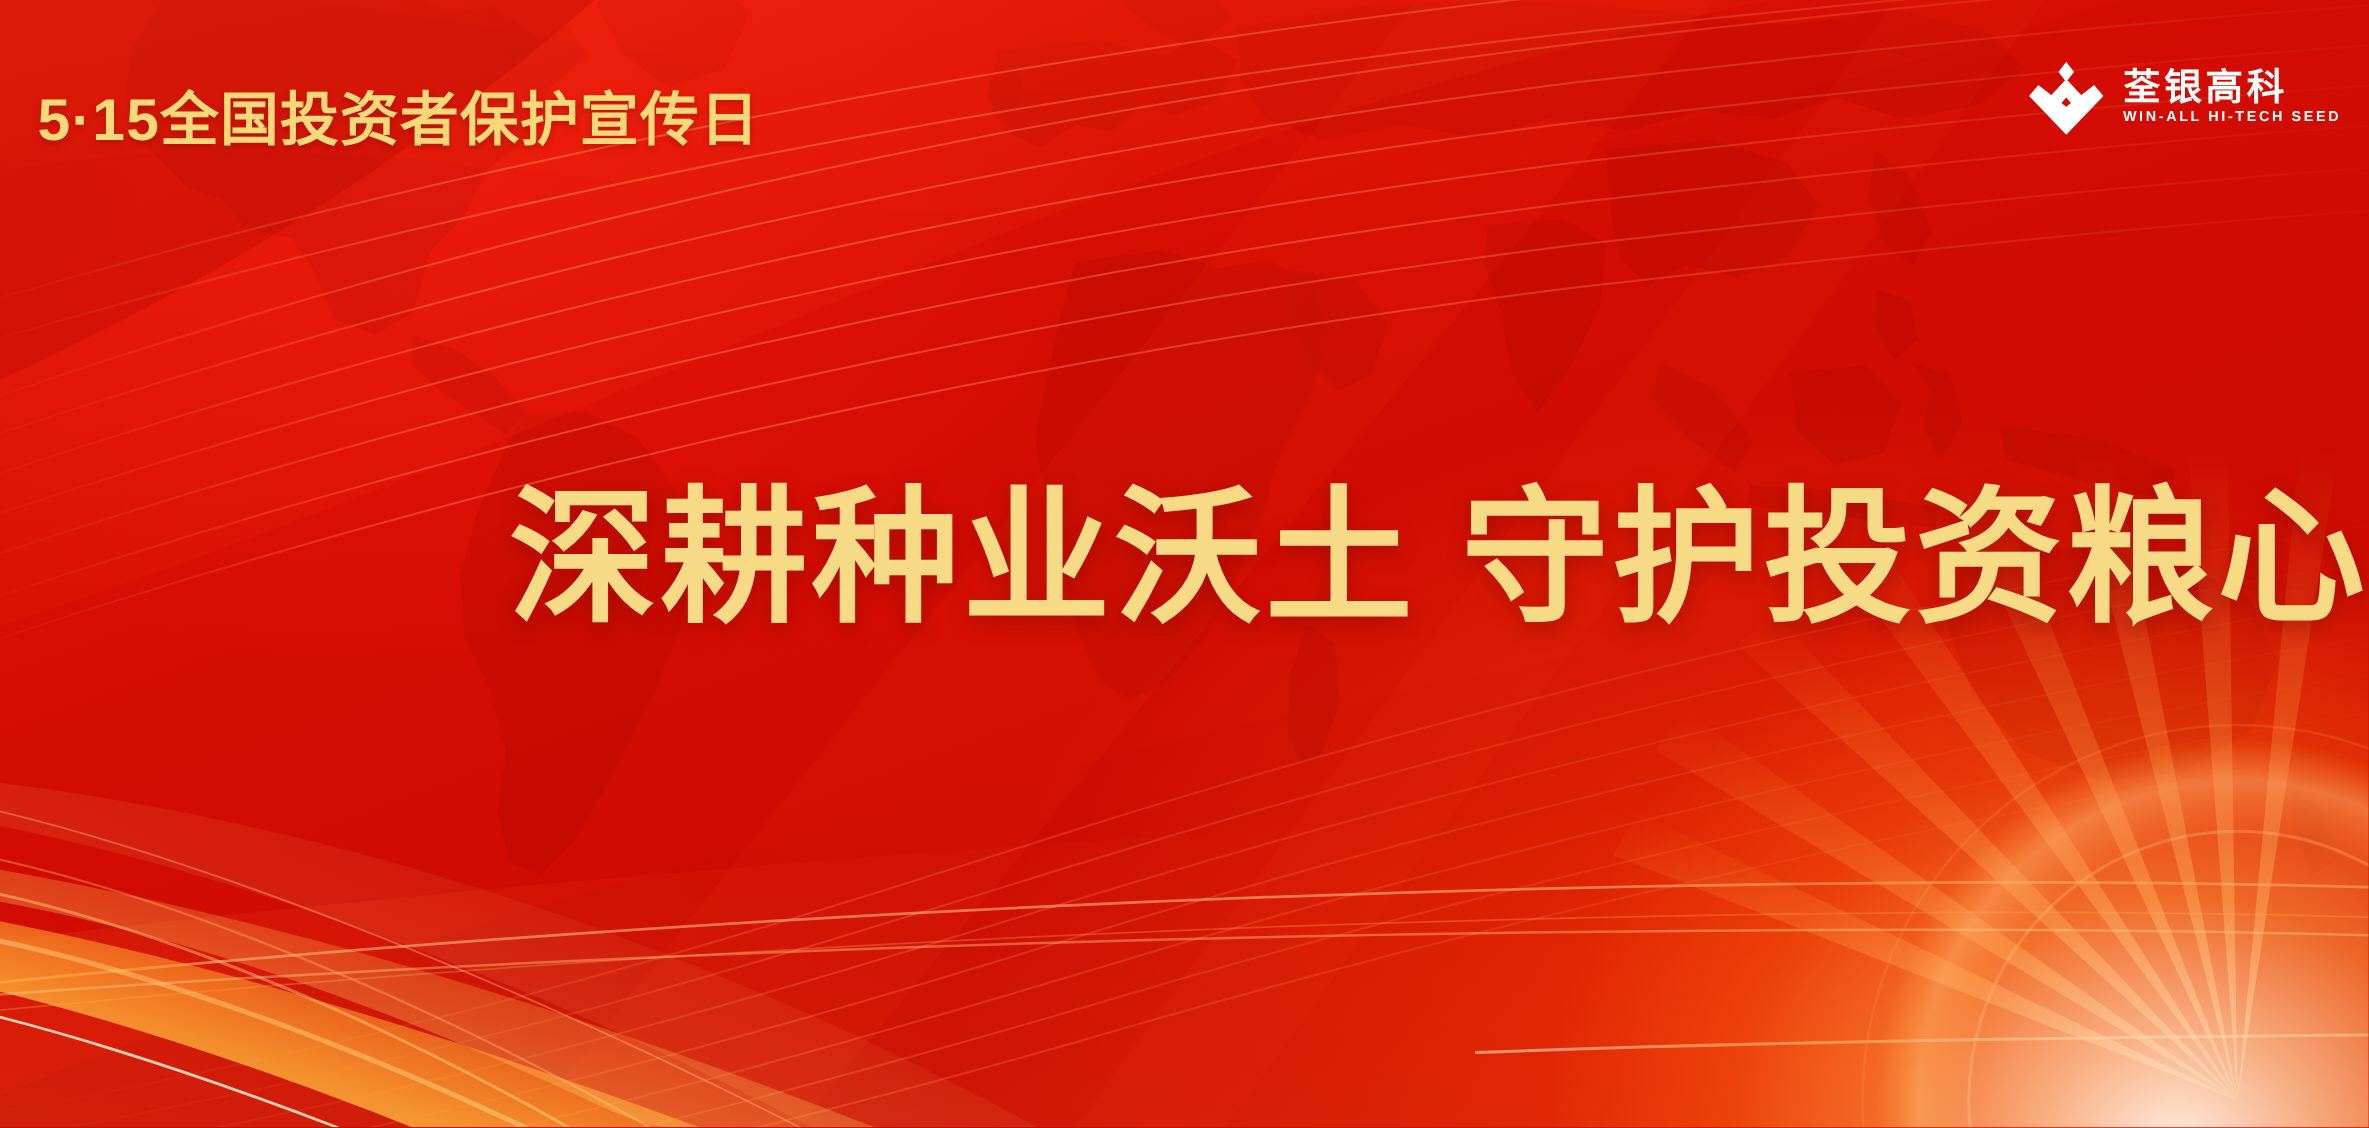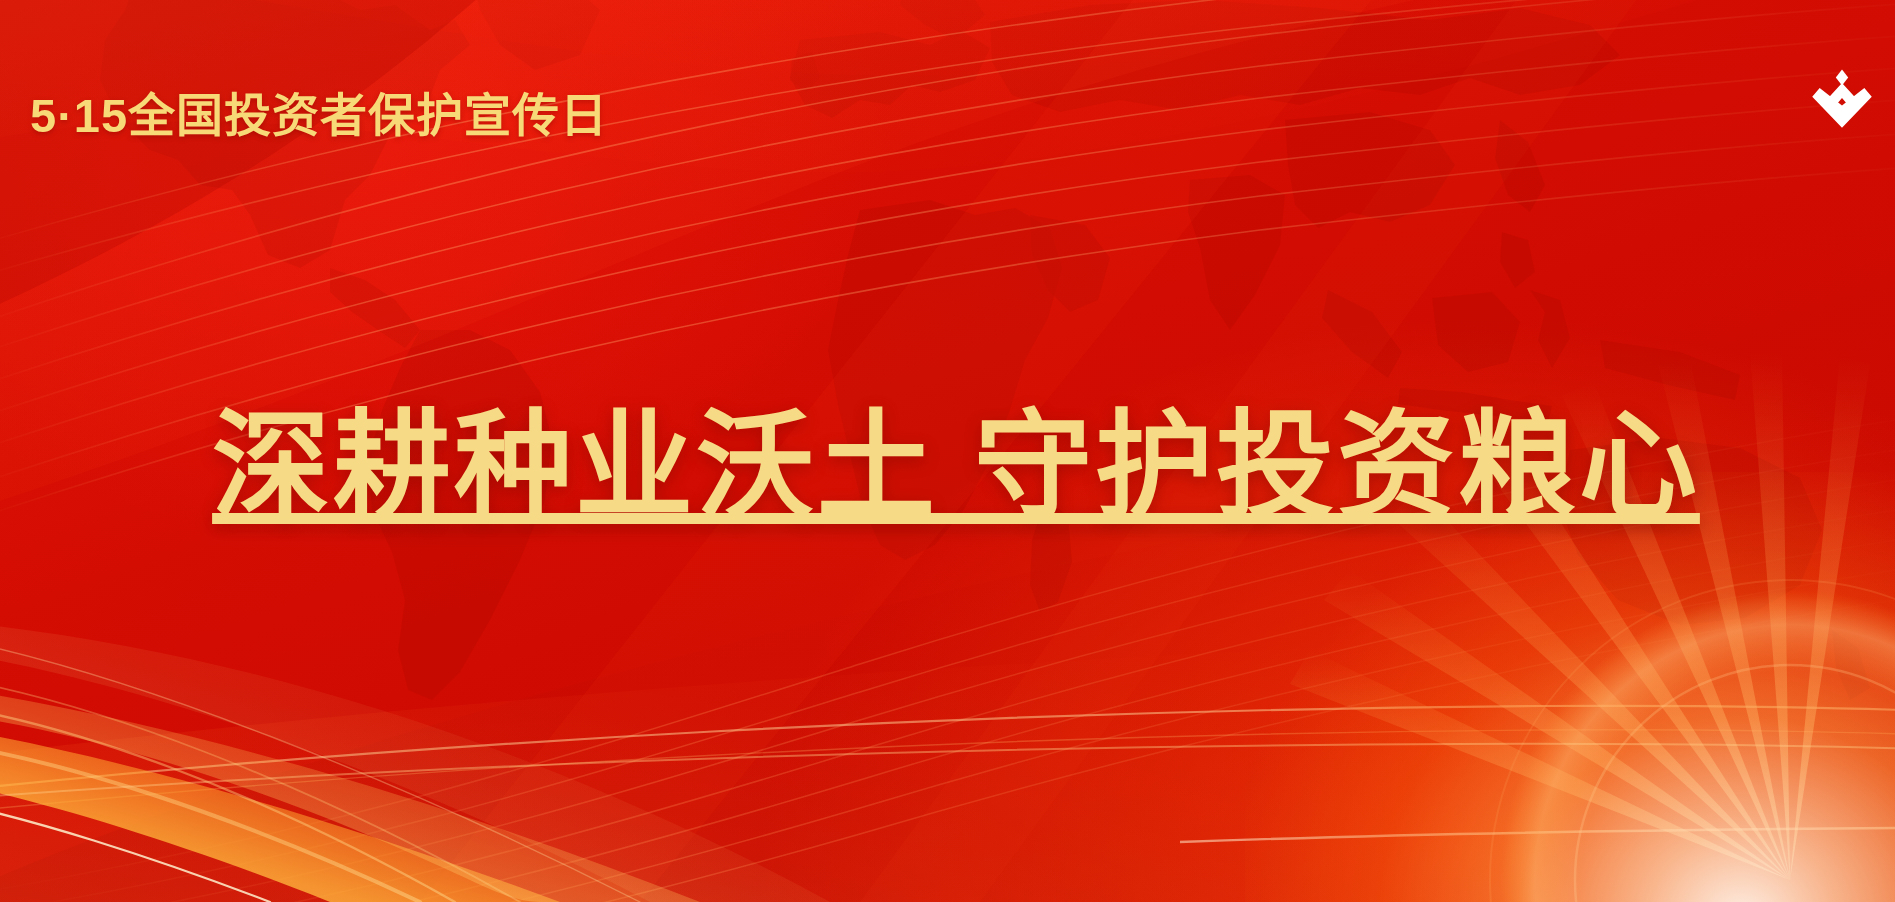--- a/index.html
+++ b/index.html
@@ -54,21 +54,21 @@
         rgba(252,110,16,0.30) 52%,
         rgba(240,60,4,0.00) 74%);
     pointer-events:none;
   }
 
   
   .ribbons { position:absolute; inset:0; pointer-events:none; }
   .ribbons svg { width:100%; height:100%; display:block; }
 
   
-  .content { position:absolute; inset:0;margin-top:20px; }
+  .content { position:absolute; inset:0; }
 
   .event-tag {
     position:absolute;
     left:30px; top:57px;
     font-size:47px;
     font-weight:bold;
     letter-spacing:1px;
     color:#F8D978;
     white-space:nowrap;
     text-shadow:0 2px 5px rgba(120,0,0,0.35);
@@ -97,28 +97,27 @@
     color:#FFFFFF;
     letter-spacing:2.1px;
     line-height:1;
     white-space:nowrap;
   }
 
   .main-title {
     position:absolute;
     left:17px; right:0;
     top:350px;
-    text-align:center;
+    text-align:right;
     font-size:118px;
     font-weight:bold;
     letter-spacing:3px;
     color:#F7DA85;
     white-space:nowrap;
     text-shadow:0 5px 16px rgba(120,6,0,0.42);
-    text-decoration:underline;
   }
 
   .date-line {
     position:absolute;
     left:0; right:0;
     top:797px;
     text-align:center;
     font-size:46px;
     font-weight:bold;
     letter-spacing:1px;
@@ -392,19 +391,23 @@
 
     <div class="brand">
       <svg class="brand-mark" viewBox="0 0 100 100" xmlns="http://www.w3.org/2000/svg">
 
         <polygon points="50,4 60,17 50,30 40,17" fill="#FFFFFF"></polygon>
 
         <polygon points="50,26 74,52 62,64 50,50 38,64 26,52" fill="#FFFFFF"></polygon>
 
         <polygon points="50,62 86,34 98,48 50,98 2,48 14,34" fill="#FFFFFF"></polygon>
       </svg>
+      <div class="brand-text">
+        <div class="brand-cn">荃银高科</div>
+        <div class="brand-en">WIN-ALL HI-TECH SEED</div>
+      </div>
     </div>
 
     <div class="main-title">深耕种业沃土  守护投资粮心</div>
 
 
   </div>
 </div>
 
 </body></html>

